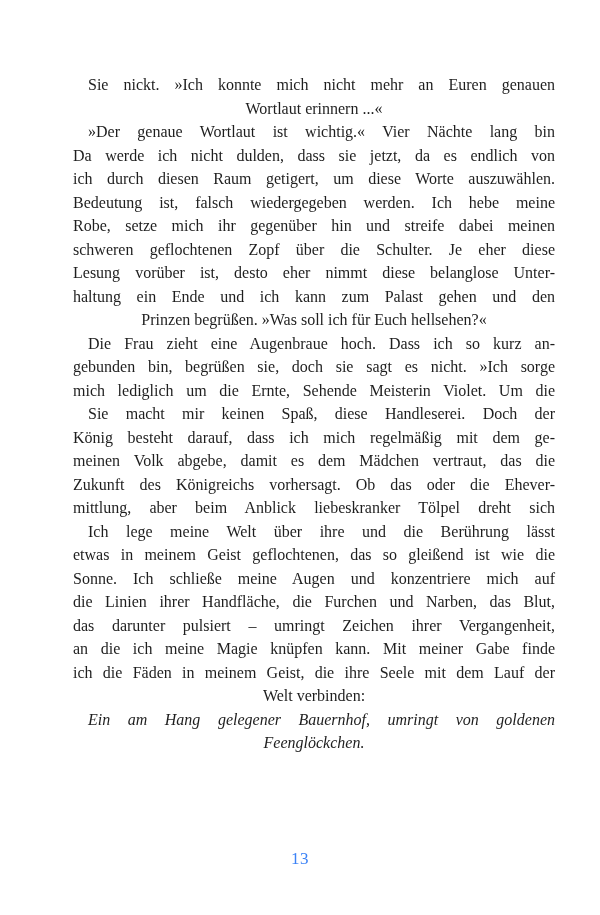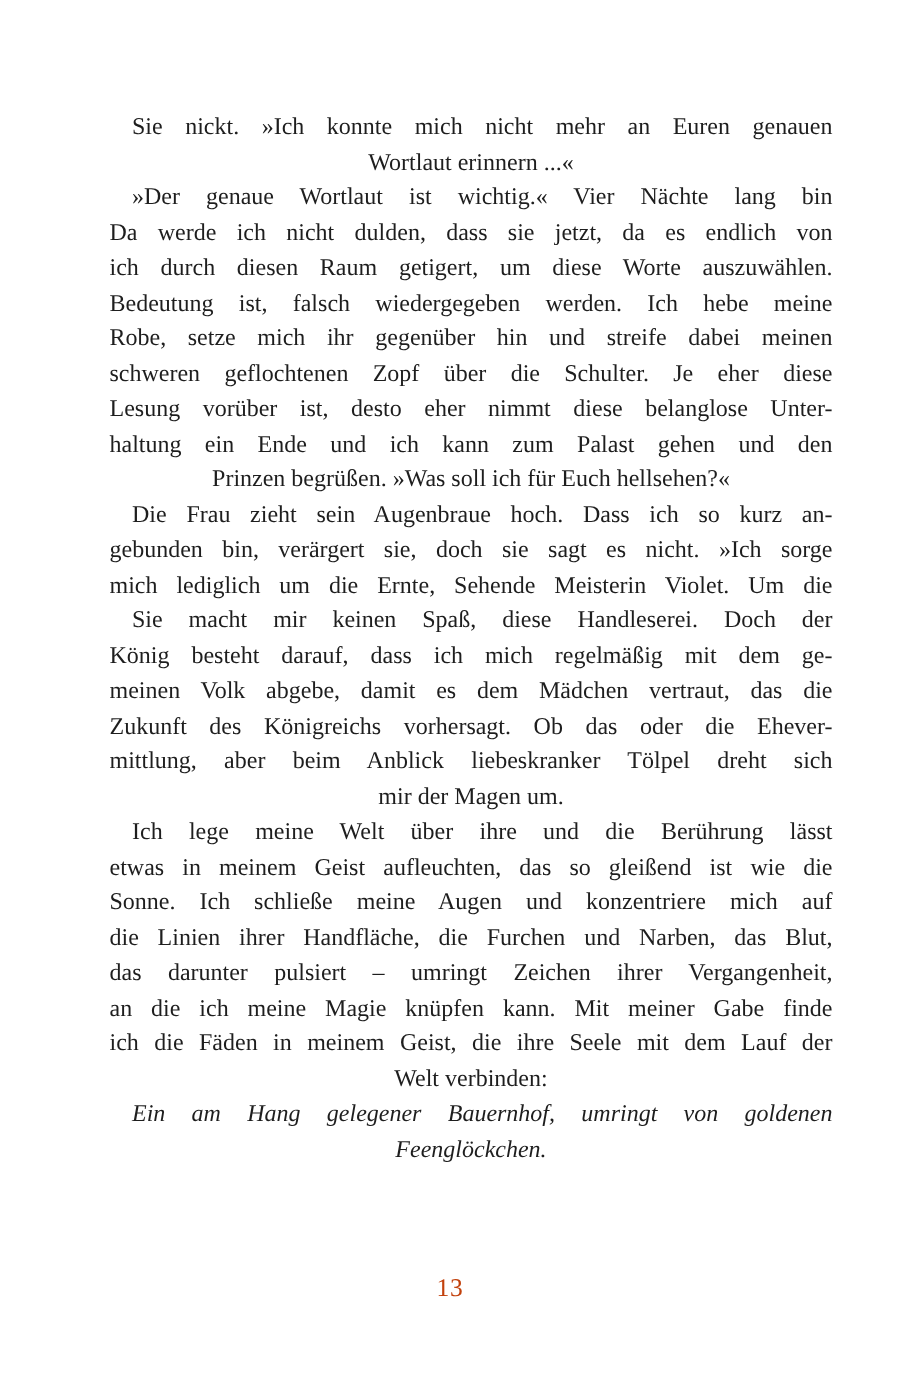--- a/index.html
+++ b/index.html
@@ -31,21 +31,21 @@
     text-align-last: justify;
   }
   .line.indent { text-indent: 15px; }
   .page-number {
     position: absolute;
     top: 849px;
     left: 0;
     width: 100%;
     text-align: center;
     font-size: 17px;
-    color: #c2410c;
+    color: #3b82f6;
     letter-spacing: 0.5px;
   }
 </style>
 </head>
 <body>
 
 <div class="book-page">
   <div class="page-text">
       <div class="para">
         <div class="line indent just">Sie nickt. »Ich konnte mich nicht mehr an Euren genauen</div>
@@ -56,35 +56,34 @@
         <div class="line just">Da werde ich nicht dulden, dass sie jetzt, da es endlich von</div>
         <div class="line just">ich durch diesen Raum getigert, um diese Worte auszuwählen.</div>
         <div class="line just">Bedeutung ist, falsch wiedergegeben werden. Ich hebe meine</div>
         <div class="line just">Robe, setze mich ihr gegenüber hin und streife dabei meinen</div>
         <div class="line just">schweren geflochtenen Zopf über die Schulter. Je eher diese</div>
         <div class="line just">Lesung vorüber ist, desto eher nimmt diese belanglose Unter-</div>
         <div class="line just">haltung ein Ende und ich kann zum Palast gehen und den</div>
         <div class="line">Prinzen begrüßen. »Was soll ich für Euch hellsehen?«</div>
       </div>
       <div class="para">
-        <div class="line indent just">Die Frau zieht sein Augenbraue hoch. Dass ich so kurz an-</div>
-        <div class="line just">gebunden bin, verärgert sie, doch sie sagt es nicht. »Ich sorge</div>
+        <div class="line indent just">Die Frau zieht eine Augenbraue hoch. Dass ich so kurz an-</div>
+        <div class="line just">gebunden bin, begrüßen sie, doch sie sagt es nicht. »Ich sorge</div>
         <div class="line just">mich lediglich um die Ernte, Sehende Meisterin Violet. Um die</div>
       </div>
       <div class="para">
         <div class="line indent just">Sie macht mir keinen Spaß, diese Handleserei. Doch der</div>
         <div class="line just">König besteht darauf, dass ich mich regelmäßig mit dem ge-</div>
         <div class="line just">meinen Volk abgebe, damit es dem Mädchen vertraut, das die</div>
         <div class="line just">Zukunft des Königreichs vorhersagt. Ob das oder die Ehever-</div>
         <div class="line just">mittlung, aber beim Anblick liebeskranker Tölpel dreht sich</div>
-        <div class="line">mir der Magen um.</div>
       </div>
       <div class="para">
         <div class="line indent just">Ich lege meine Welt über ihre und die Berührung lässt</div>
-        <div class="line just">etwas in meinem Geist aufleuchten, das so gleißend ist wie die</div>
+        <div class="line just">etwas in meinem Geist geflochtenen, das so gleißend ist wie die</div>
         <div class="line just">Sonne. Ich schließe meine Augen und konzentriere mich auf</div>
         <div class="line just">die Linien ihrer Handfläche, die Furchen und Narben, das Blut,</div>
         <div class="line just">das darunter pulsiert – umringt Zeichen ihrer Vergangenheit,</div>
         <div class="line just">an die ich meine Magie knüpfen kann. Mit meiner Gabe finde</div>
         <div class="line just">ich die Fäden in meinem Geist, die ihre Seele mit dem Lauf der</div>
         <div class="line">Welt verbinden:</div>
       </div>
       <div class="para italic">
         <div class="line indent just">Ein am Hang gelegener Bauernhof, umringt von goldenen</div>
         <div class="line">Feenglöckchen.</div>

